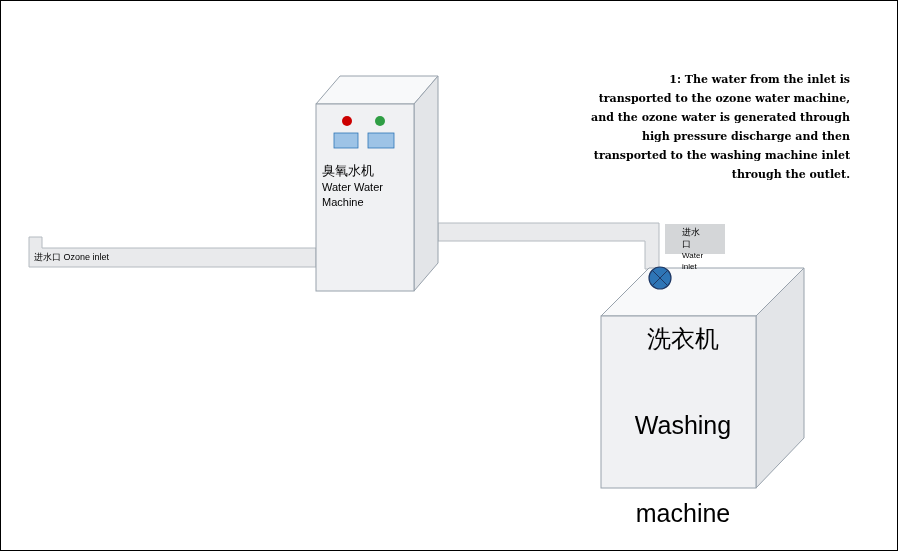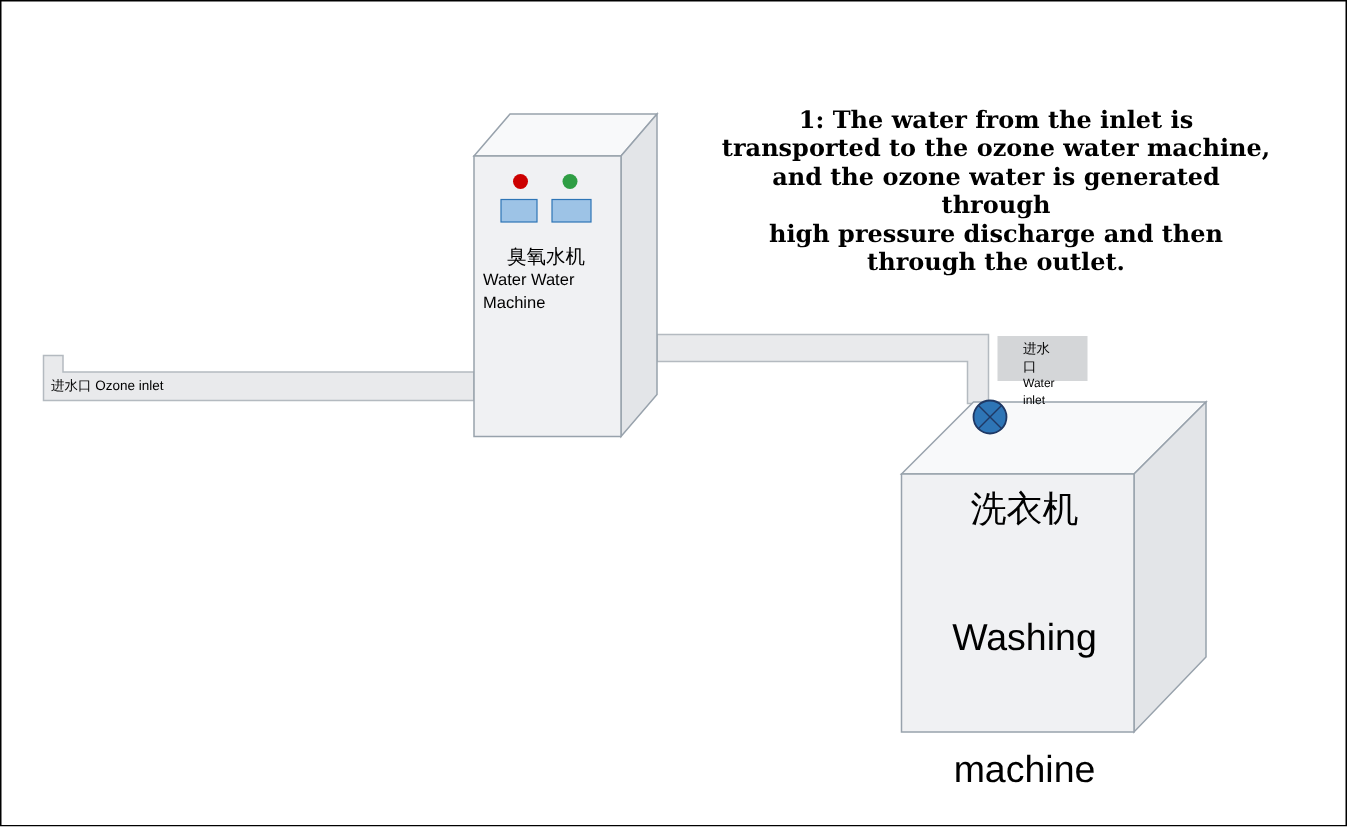--- a/index.html
+++ b/index.html
@@ -9,33 +9,33 @@
     box-sizing:border-box;
     border:1px solid #000000;
     background:#ffffff;
     font-family:"Liberation Sans", sans-serif;
     overflow:hidden;
   }
   svg{position:absolute;left:0;top:0;}
   .annotation{
     position:absolute;
     left:477px;top:69px;width:372px;
-    text-align:center;
+    text-align:right;
     font-family:"DejaVu Serif", serif;
     font-weight:bold;
-    font-size:16px;
+    font-size:11px;
     line-height:19px;
     color:#000000;
   }
   .ozone-label{
     position:absolute;
     left:321px;top:161px;width:92px;
     color:#000000;
   }
-  .ozone-label .zh{font-size:13px;line-height:18px;margin-left:16px;}
+  .ozone-label .zh{font-size:13px;line-height:18px;}
   .ozone-label .en{font-size:11px;line-height:15px;}
   .pipe-label-left{
     position:absolute;
     left:33px;top:251px;
     font-size:9px;line-height:11px;
     color:#000000;
     white-space:nowrap;
   }
   .inlet-label-right{
     position:absolute;
@@ -86,20 +86,21 @@
       <line x1="651" y1="269" x2="667" y2="285" stroke="#1f3864" stroke-width="1"></line>
       <line x1="667" y1="269" x2="651" y2="285" stroke="#1f3864" stroke-width="1"></line>
     </g>
   </svg>
 
   <div class="annotation">
     <div>1: The water from the inlet is</div>
     <div>transported to the ozone water machine,</div>
     <div>and the ozone water is generated through</div>
     <div>high pressure discharge and then</div>
+    <div>transported to the washing machine inlet</div>
     <div>through the outlet.</div>
   </div>
 
   <div class="ozone-label">
     <div class="zh">臭氧水机</div>
     <div class="en">Water Water</div>
     <div class="en">Machine</div>
   </div>
 
   <div class="pipe-label-left">进水口 Ozone inlet</div>

